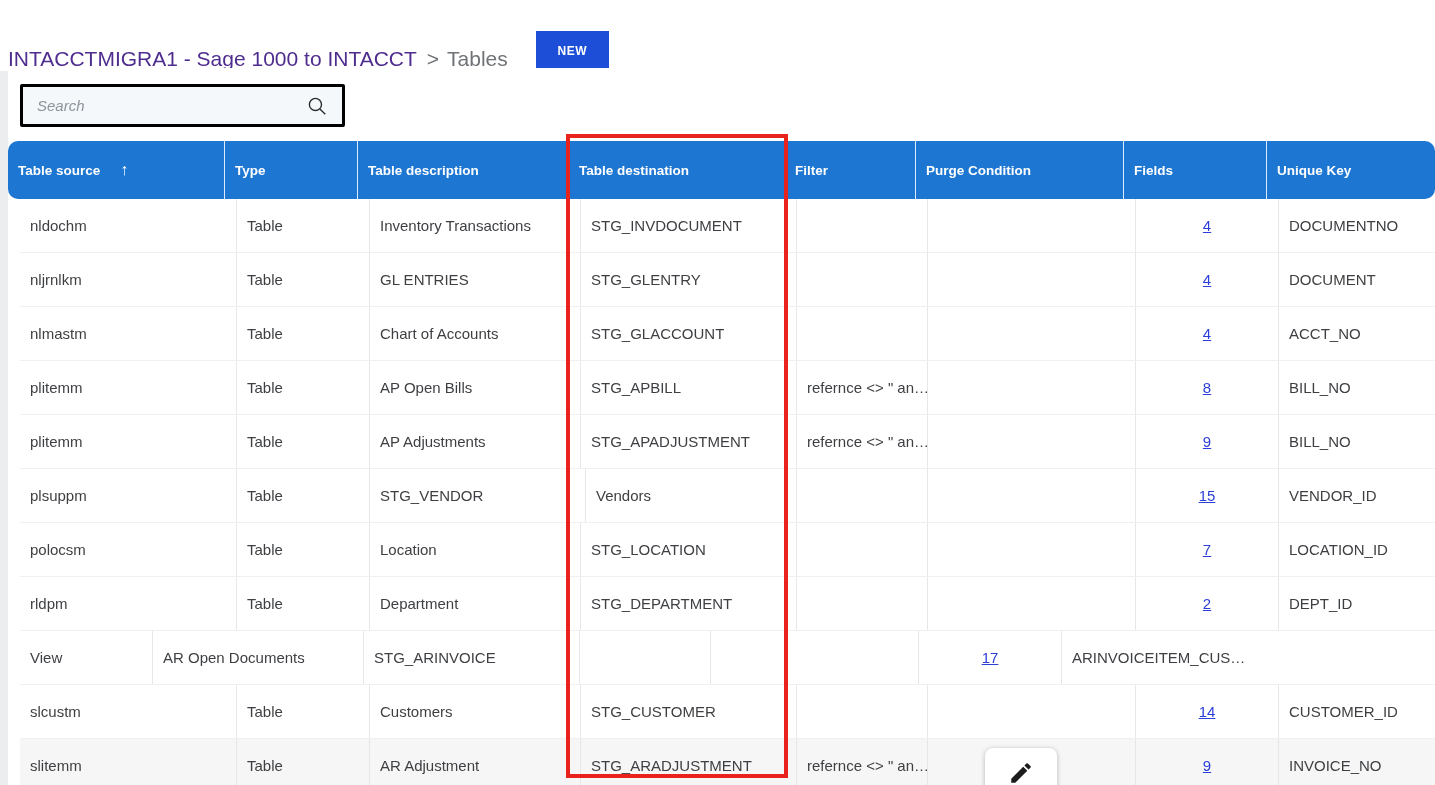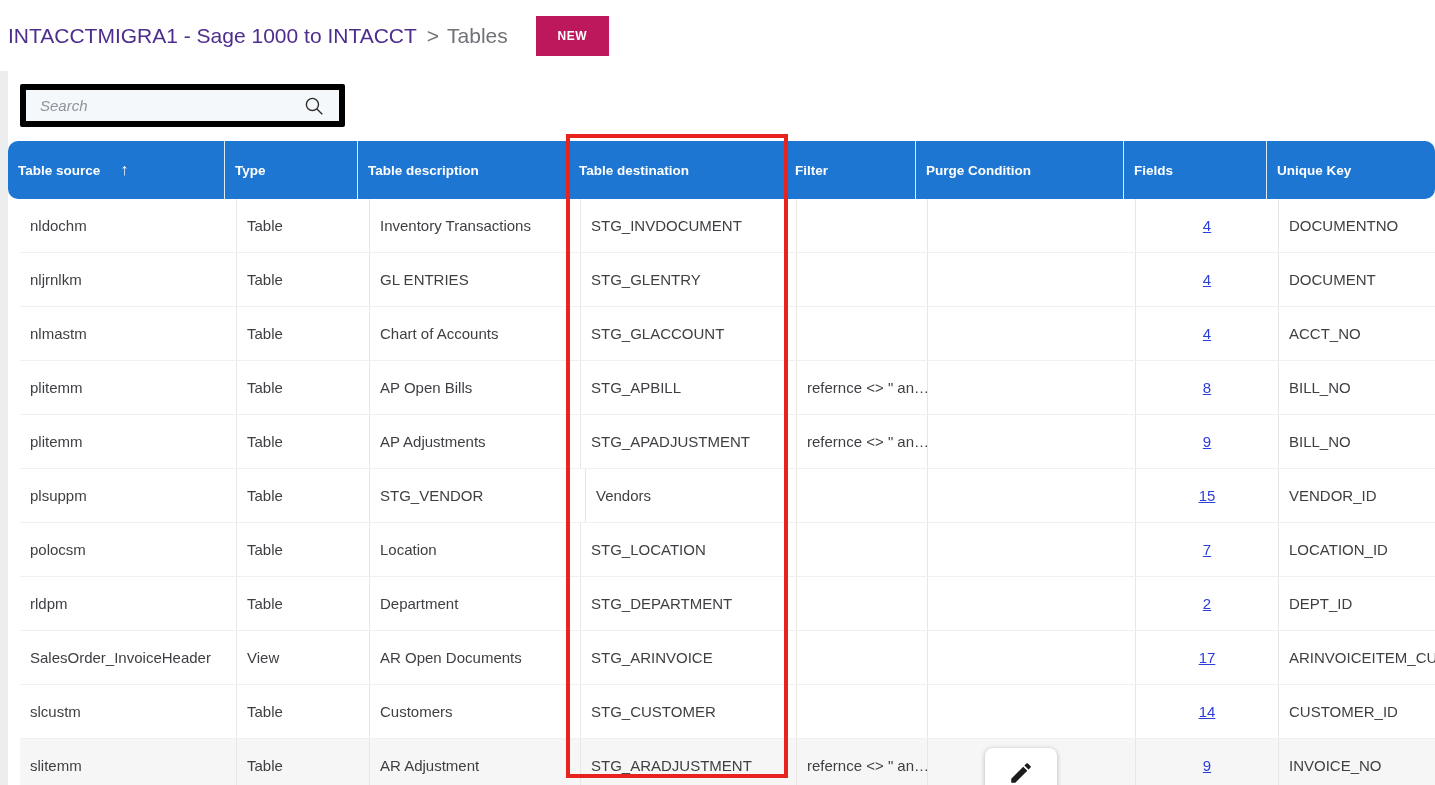--- a/index.html
+++ b/index.html
@@ -7,41 +7,41 @@
   body {
     position:relative;
     background:#ecedef;
     font-family:"Liberation Sans","DejaVu Sans",sans-serif;
     color:#3d3f42;
   }
 
   
   .topbar {
     position:absolute; left:0; top:0; width:1435px; height:71px;
-    background:#ffffff; display:flex; align-items:center; padding-left:8px;
+    background:#ffffff; display:flex; align-items:flex-end; padding-left:8px;
   }
   .title-link { font-size:21px; color:#4f2d8f; cursor:pointer; }
   .crumb-sep  { font-size:21px; color:#6f7276; margin:0 8px 0 10px; }
   .crumb-cur  { font-size:21px; color:#6f7276; }
   .new-btn {
     margin-left:28px; width:73px; height:40px; border:none; cursor:pointer;
-    background:#be185d; color:#ffffff; font-weight:bold; font-size:12px;
+    background:#1d4ed8; color:#ffffff; font-weight:bold; font-size:12px;
     letter-spacing:0.6px; font-family:inherit;
   }
 
   
   .content {
     position:absolute; left:8px; top:68px; width:1427px; height:717px;
     background:#ffffff; overflow:hidden;
   }
 
   
   .search-box {
     margin:16px 0 0 12px; width:325px; height:43px;
-    background:#f4f8fb; border:6px solid #000000; border-radius:2px;
+    background:#f4f8fb; border:3px solid #000000; border-radius:2px;
     display:flex; align-items:center; justify-content:space-between;
     padding:0 14px;
   }
   .search-box input {
     border:none; outline:none; background:transparent; flex:1;
     font-family:inherit; font-size:15px; color:#3d3f42;
   }
   .search-box input::placeholder { font-style:italic; color:#8d949c; }
   .search-icon { display:flex; align-items:center; cursor:pointer; }
 
@@ -339,23 +339,20 @@
             <span></span>
           </div>
     <div class="td c6 center">
             <a class="flink">2</a>
           </div>
     <div class="td c7">
             <span>DEPT_ID</span>
           </div>
   </div>
         <div class="tr">
-    <div class="td c0">
-            <span>SalesOrder_InvoiceHeader</span>
-          </div>
     <div class="td c1">
             <span>View</span>
           </div>
     <div class="td c2">
             <span>AR Open Documents</span>
           </div>
     <div class="td c3">
             <span>STG_ARINVOICE</span>
           </div>
     <div class="td c4">

